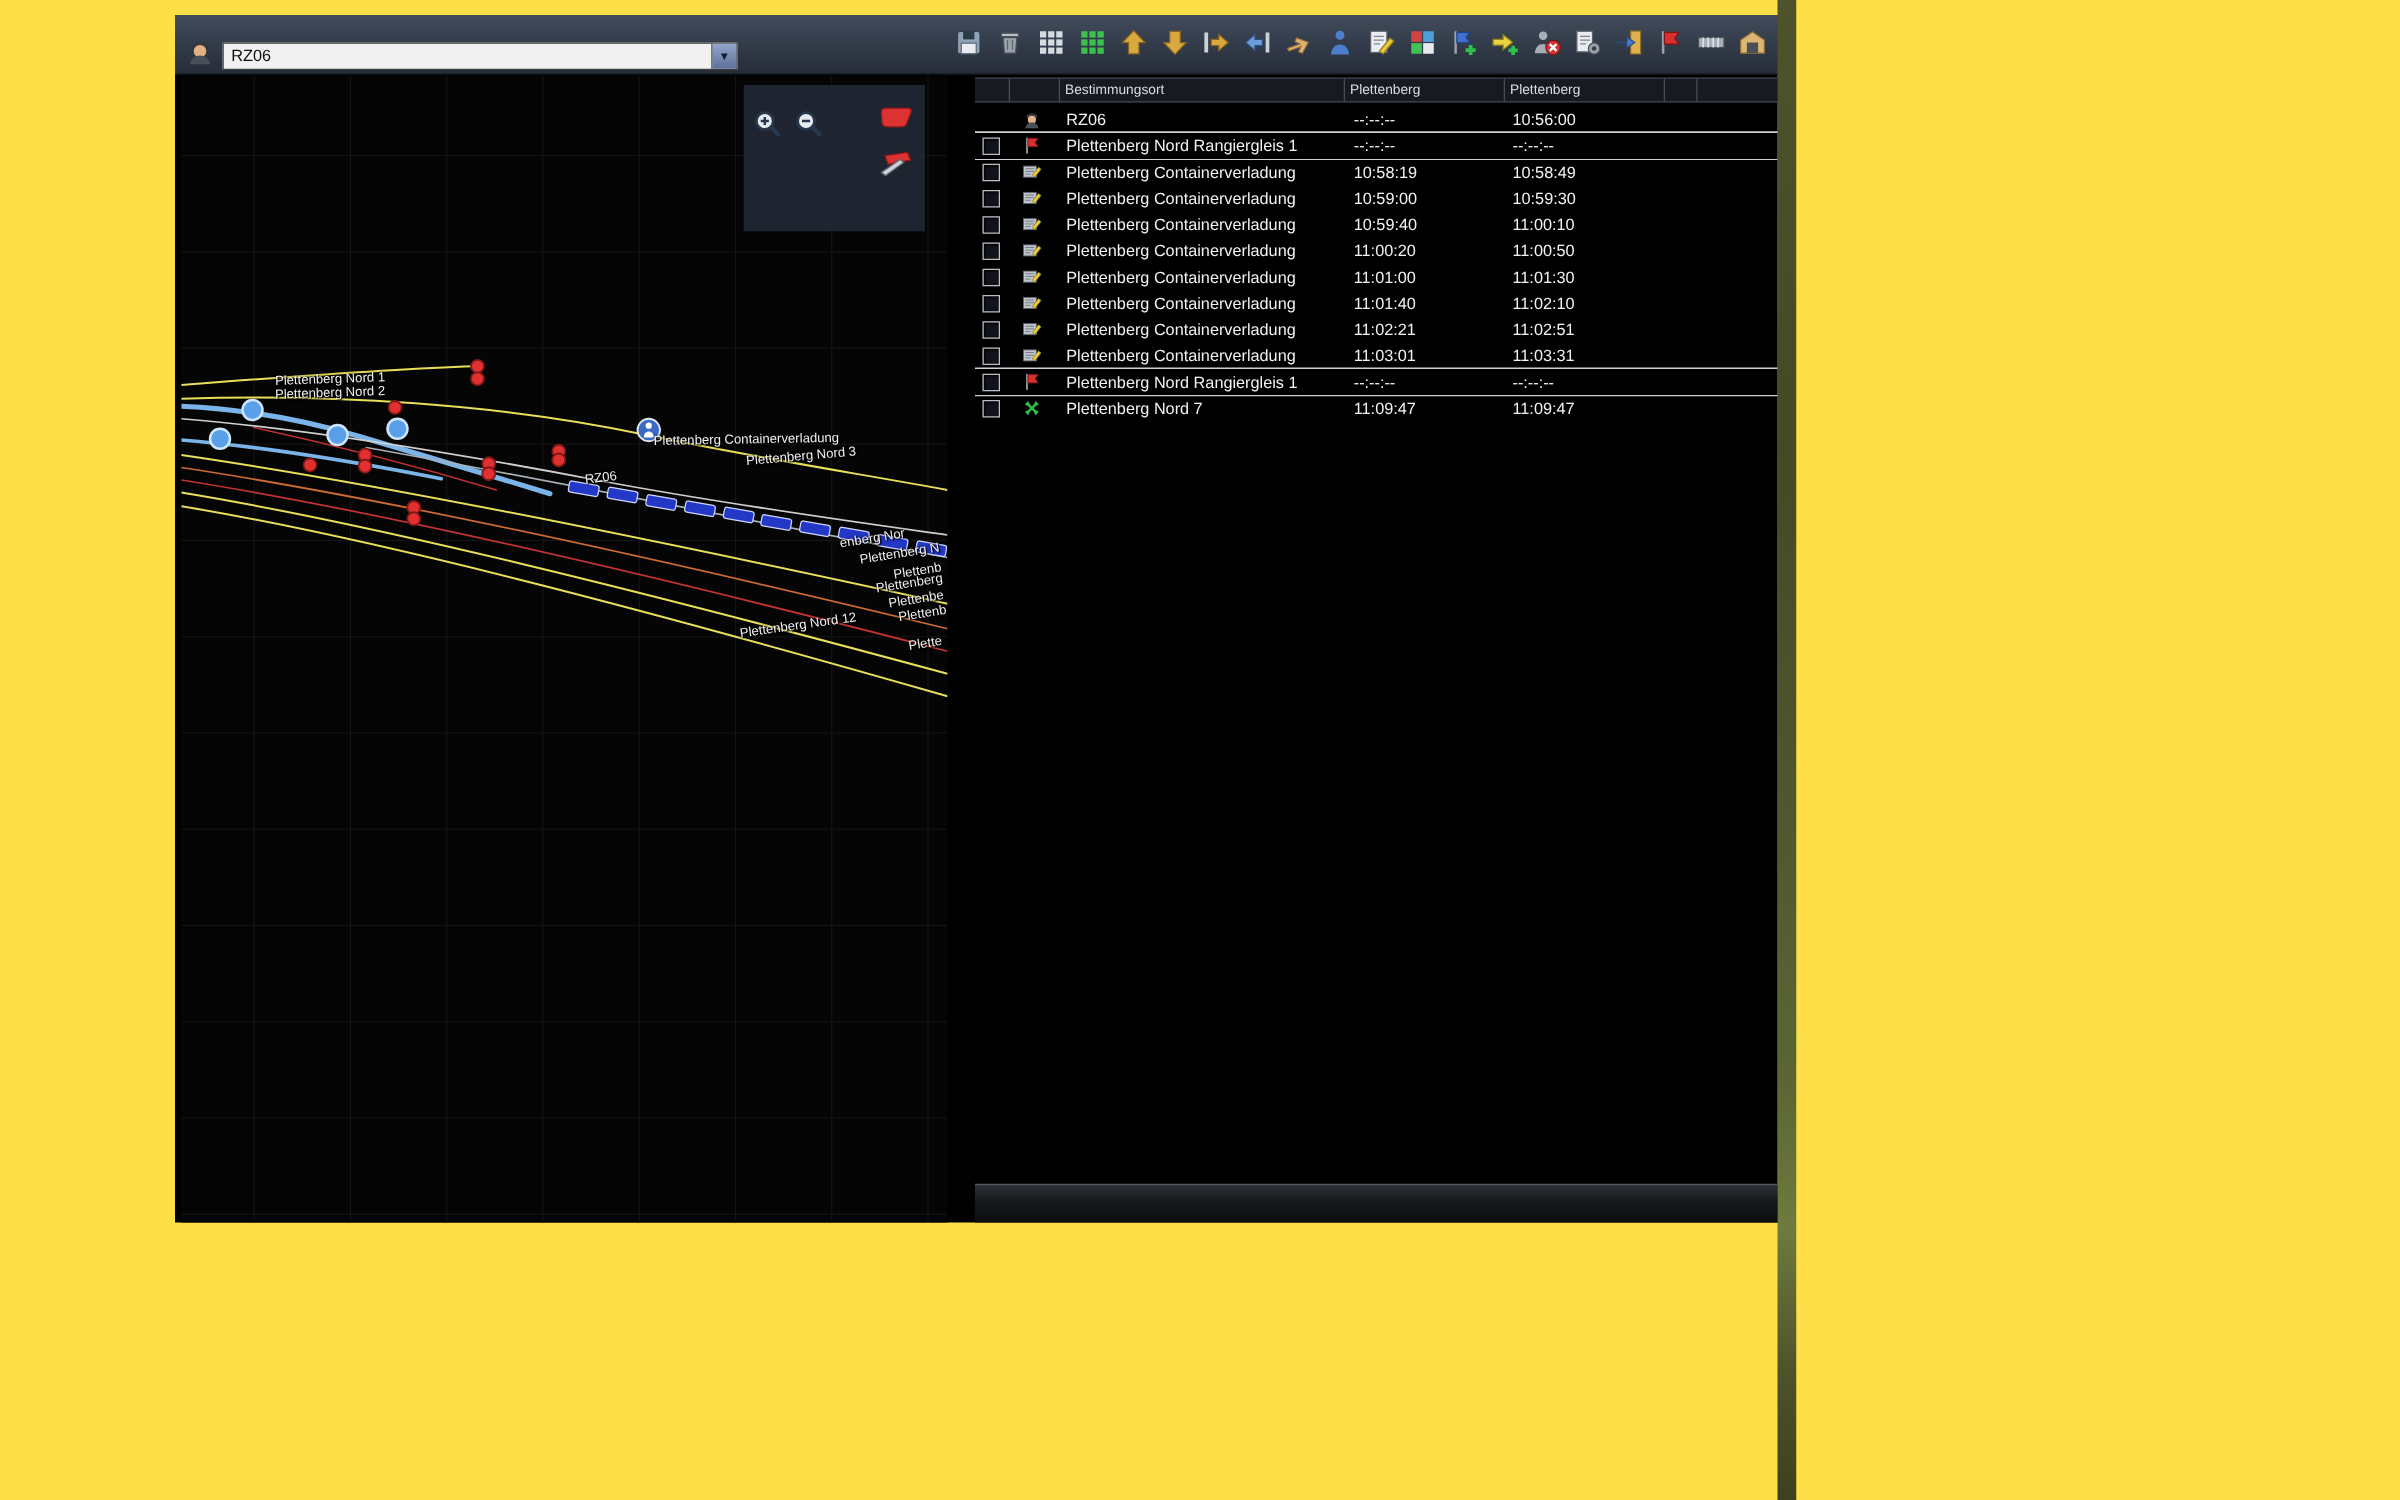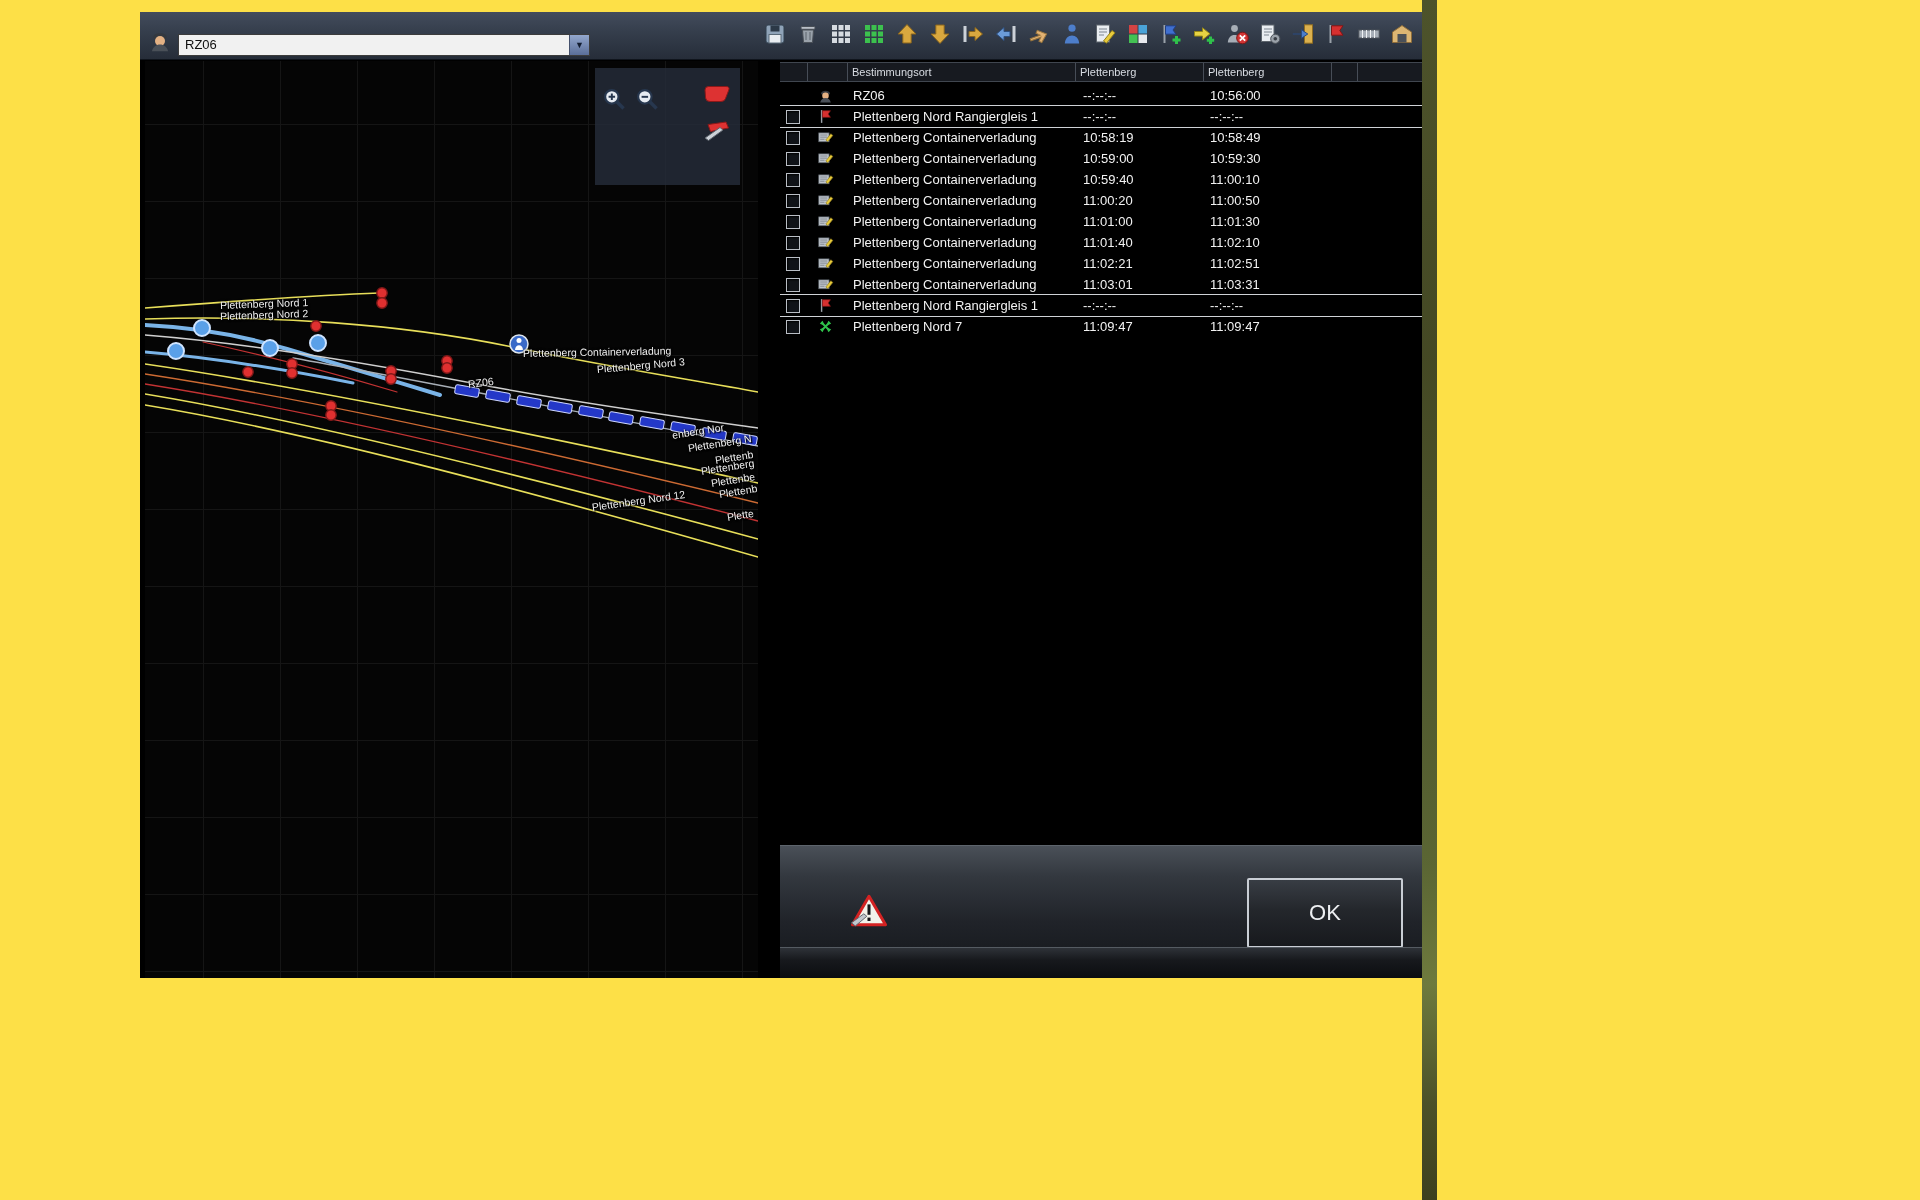--- a/index.html
+++ b/index.html
@@ -508,27 +508,16 @@
                 <path d="M6 6l12 12M18 6L6 18" stroke="#2fc14b" stroke-width="2.6" fill="none"></path>
               </svg>
             </div>
             <div class="cell c-name">Plettenberg Nord 7</div>
             <div class="cell c-arr">11:09:47</div>
             <div class="cell c-dep">11:09:47</div>
           </div>
         </div>
     </div>
 
-    <div class="footer">
-      <div class="warn">
-          <svg viewBox="0 0 40 36">
-            <path d="M20 2.5 L37.5 32.5 H2.5 Z" fill="#f2f2ea" stroke="#d32222" stroke-width="3.2" stroke-linejoin="round"></path>
-            <rect x="18.4" y="11" width="3.2" height="11" fill="#15161a"></rect>
-            <rect x="18.4" y="25" width="3.2" height="3.6" fill="#15161a"></rect>
-            <path d="M1.5 30.5 L14.5 21 l3.2 2.6 L5.5 33.8 Z" fill="#c2c7ce" stroke="#5d646c"></path>
-          </svg>
-        </div>
-      <button class="ok">OK</button>
-    </div>
     <div class="footer-strip"></div>
 
   </div>
 </div>
 
 </body></html>

